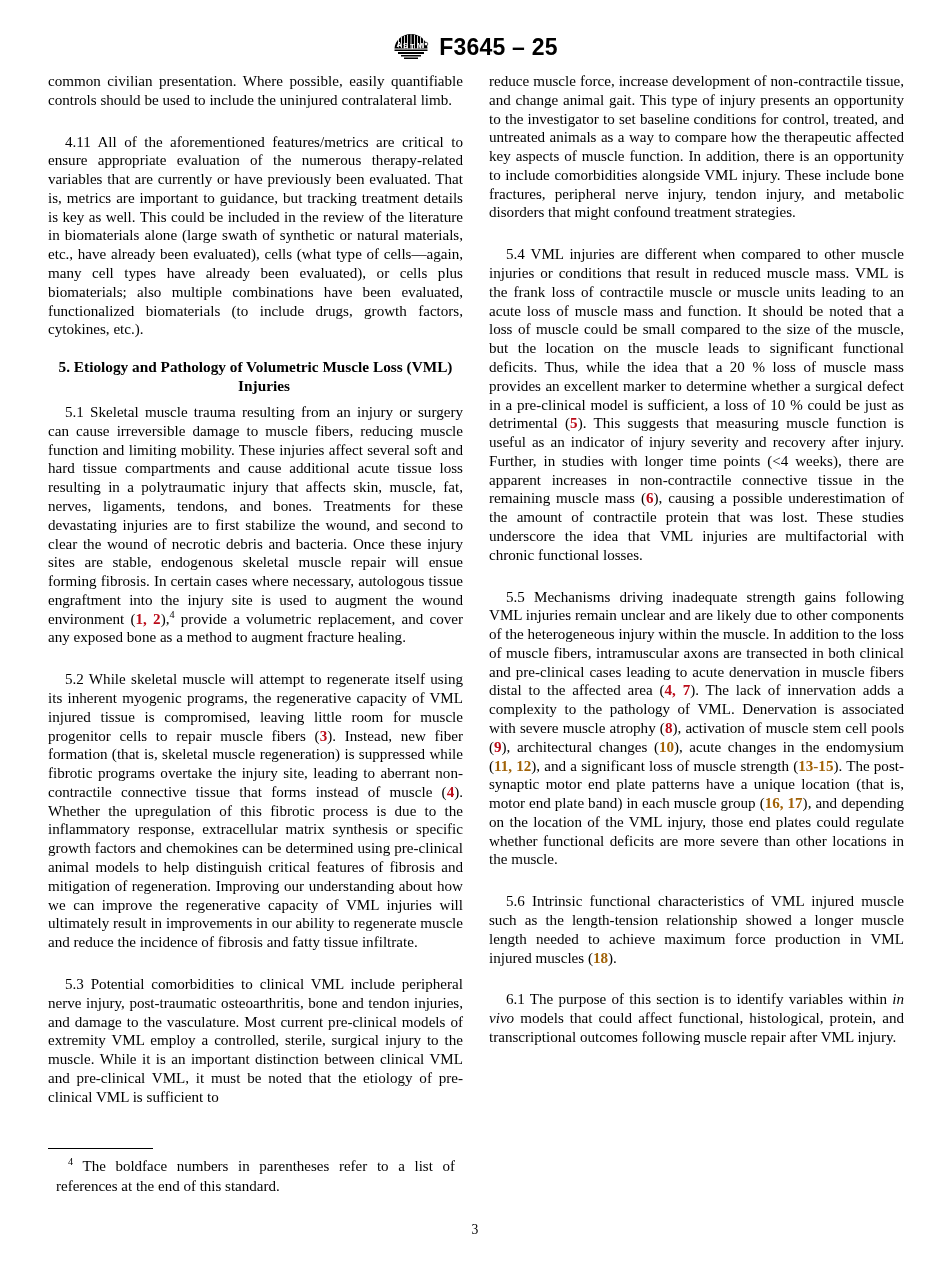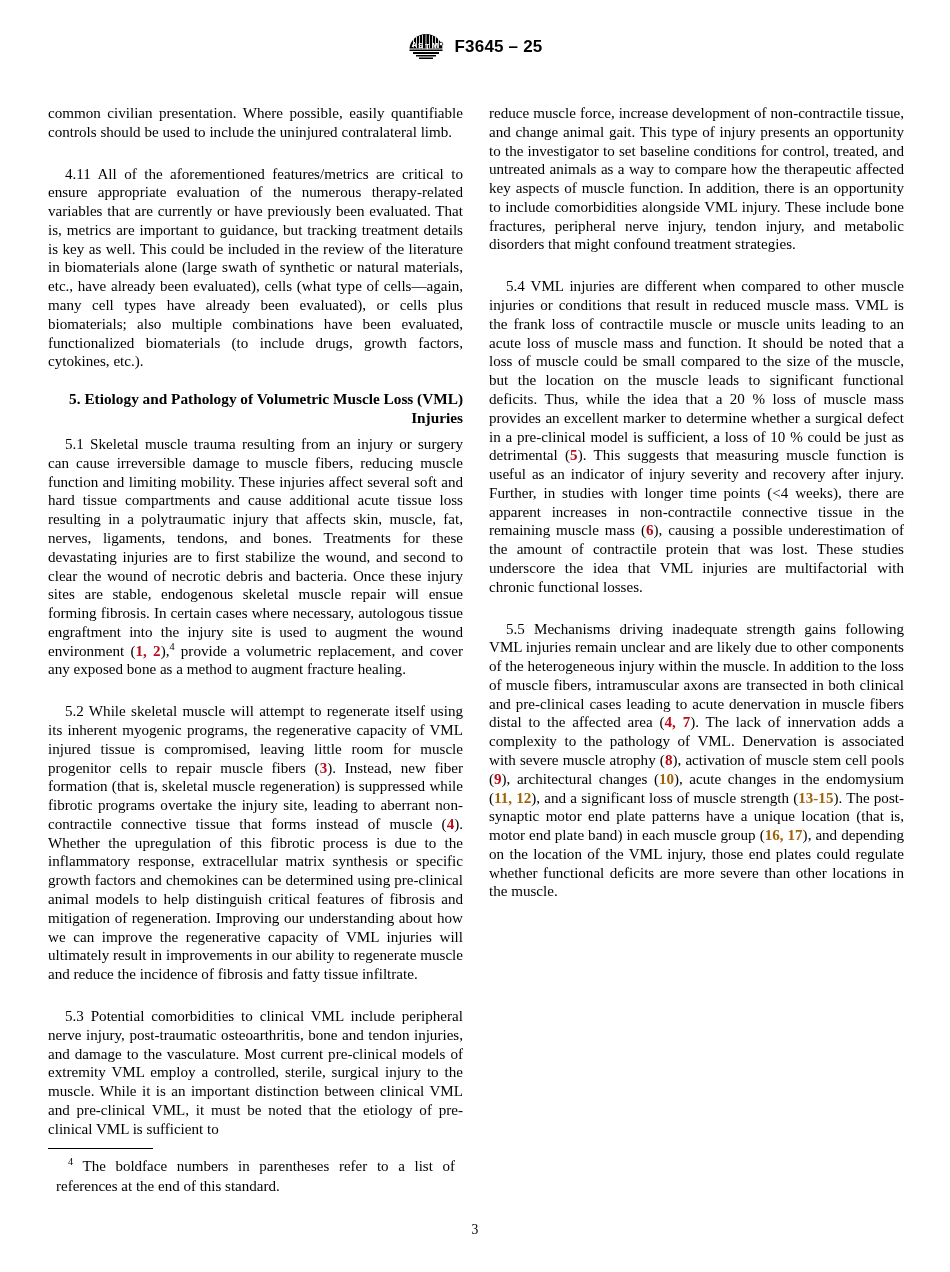--- a/index.html
+++ b/index.html
@@ -31,29 +31,29 @@
     justify-content: center;
     gap: 9px;
   }
   .astm-logo {
     width: 38px;
     height: 28px;
     display: block;
   }
   .header-title {
     font-family: "Liberation Sans", sans-serif;
-    font-size: 17px;
+    font-size: 23px;
     font-weight: bold;
     letter-spacing: 0.2px;
     white-space: nowrap;
   }
   
   .columns {
     position: absolute;
-    top: 104px;
+    top: 72px;
     left: 48px;
     width: 856px;
     height: 1120px;
     display: block;
   }
   .col {
     position: absolute;
     top: 0;
     width: 415px;
   }
@@ -70,21 +70,21 @@
     hyphens: none;
   }
   p.para + p.para { margin-top: 23px; }
   p.para.indent { text-indent: 17px; }
 
   h3.section-head {
     margin: 19px 0 7px 0;
     font-size: 15.3px;
     font-weight: bold;
     line-height: 1.24;
-    text-align: right;
+    text-align: center;
     text-indent: -17px;
     padding-left: 17px;
   }
   h3.section-head:first-child { margin-top: 0; }
 
   .ref {
     color: #bb0a18;
     font-weight: bold;
   }
   .ref-bright {
@@ -185,22 +185,24 @@
     </div>
 
     <div class="col col-right">
 
       <p class="para">reduce muscle force, increase development of non-contractile tissue, and change animal gait. This type of injury presents an opportunity to the investigator to set baseline conditions for control, treated, and untreated animals as a way to compare how the therapeutic affected key aspects of muscle function. In addition, there is an opportunity to include comorbidities alongside VML injury. These include bone fractures, peripheral nerve injury, tendon injury, and metabolic disorders that might confound treatment strategies.</p>
 
       <p class="para indent"><span>5.4  VML injuries are different when compared to other muscle injuries or conditions that result in reduced muscle mass. VML is the frank loss of contractile muscle or muscle units leading to an acute loss of muscle mass and function. It should be noted that a loss of muscle could be small compared to the size of the muscle, but the location on the muscle leads to significant functional deficits. Thus, while the idea that a 20 % loss of muscle mass provides an excellent marker to determine whether a surgical defect in a pre-clinical model is sufficient, a loss of 10 % could be just as detrimental (</span><span class="ref">5</span><span>). This suggests that measuring muscle function is useful as an indicator of injury severity and recovery after injury. Further, in studies with longer time points (&lt;4 weeks), there are apparent increases in non-contractile connective tissue in the remaining muscle mass (</span><span class="ref">6</span><span>), causing a possible underestimation of the amount of contractile protein that was lost. These studies underscore the idea that VML injuries are multifactorial with chronic functional losses.</span></p>
 
       <p class="para indent"><span>5.5  Mechanisms driving inadequate strength gains following VML injuries remain unclear and are likely due to other components of the heterogeneous injury within the muscle. In addition to the loss of muscle fibers, intramuscular axons are transected in both clinical and pre-clinical cases leading to acute denervation in muscle fibers distal to the affected area (</span><span class="ref">4, 7</span><span>). The lack of innervation adds a complexity to the pathology of VML. Denervation is associated with severe muscle atrophy (</span><span class="ref">8</span><span>), activation of muscle stem cell pools (</span><span class="ref">9</span><span>), architectural changes (</span><span class="ref-bright">10</span><span>), acute changes in the endomysium (</span><span class="ref-bright">11, 12</span><span>), and a significant loss of muscle strength (</span><span class="ref-bright">13-15</span><span>). The post-synaptic motor end plate patterns have a unique location (that is, motor end plate band) in each muscle group (</span><span class="ref-bright">16, 17</span><span>), and depending on the location of the VML injury, those end plates could regulate whether functional deficits are more severe than other locations in the muscle.</span></p>
 
-
-
+      <p class="para indent"><span>5.6  Intrinsic functional characteristics of VML injured muscle such as the length-tension relationship showed a longer muscle length needed to achieve maximum force production in VML injured muscles (</span><span class="ref-bright">18</span><span>).</span></p>
+
+
+      <p class="para indent"><span>6.1  The purpose of this section is to identify variables within </span><span class="it">in vivo</span><span> models that could affect functional, histological, protein, and transcriptional outcomes following muscle repair after VML injury.</span></p>
 
     </div>
   </div>
 
   <div class="footnote-wrap">
     <div class="footnote-rule"></div>
     <p class="footnote"><sup class="fn">4</sup><span> The boldface numbers in parentheses refer to a list of references at the end of this standard.</span></p>
   </div>
 
   <div class="page-number">3</div>

